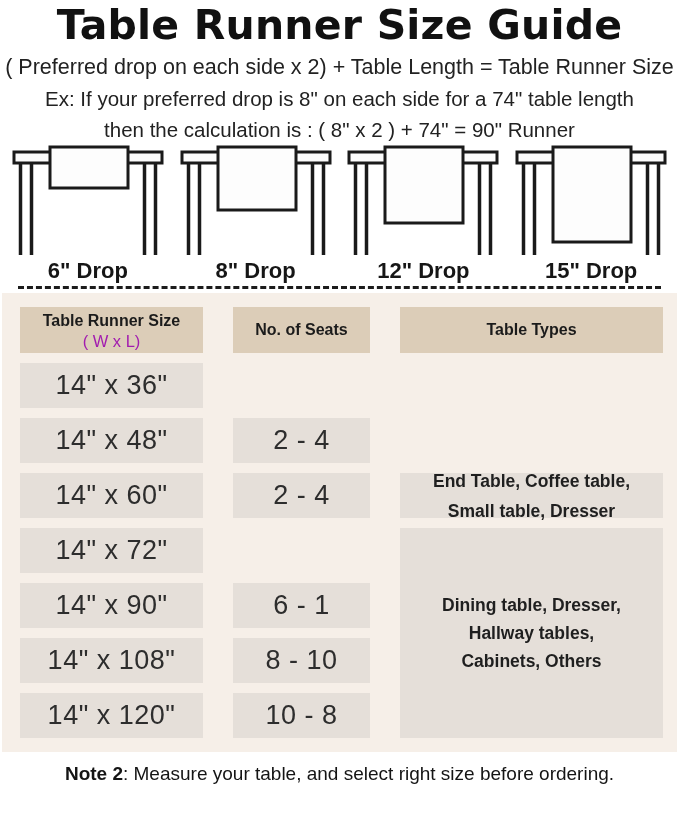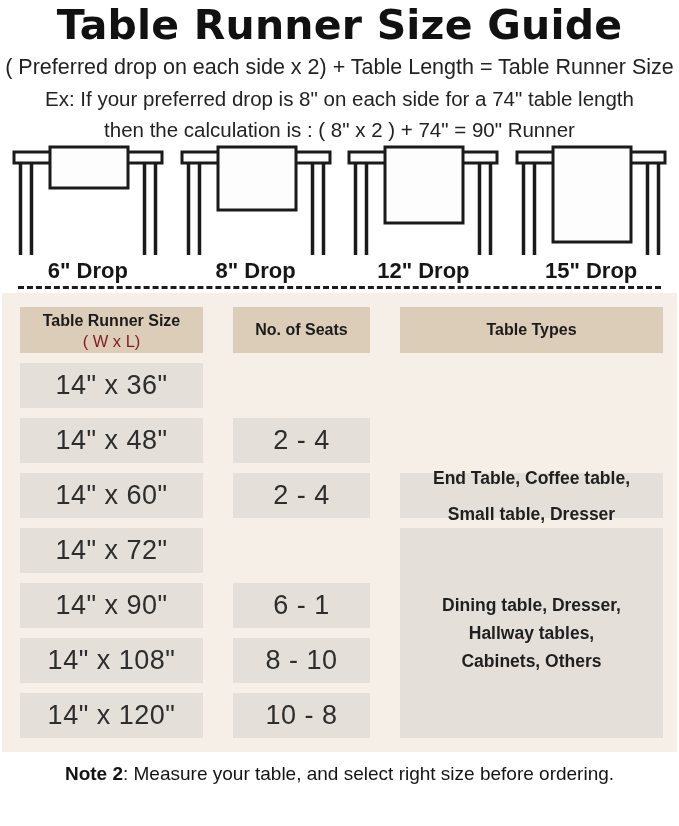--- a/index.html
+++ b/index.html
@@ -42,21 +42,21 @@
     display:grid;
     grid-template-columns:183px 137px 263px;
     grid-template-rows:46px repeat(7,45px);
     gap:10px 30px;
   }
   .hcell {
     background:#dccdb8; display:flex; flex-direction:column;
     align-items:center; justify-content:center; text-align:center;
   }
   .hcell .h-main { font-weight:bold; font-size:16px; line-height:22px; color:#1b1b1b; }
-  .hcell .h-sub  { font-size:16.5px; line-height:19px; color:#7f1d1d; }
+  .hcell .h-sub  { font-size:16.5px; line-height:19px; color:#a21caf; }
   .dcell {
     background:#e5dfd9; display:flex; align-items:center; justify-content:center;
     text-align:center;
   }
   .num-text  { font-size:27px; color:#2d2d2d; letter-spacing:0.5px; }
   .type-text { font-size:17.5px; font-weight:bold; line-height:28px; color:#1f1f1f; }
   .w225{ max-width:225px; } .w235{ max-width:235px; } .w190{ max-width:190px; }
 
   
   .notes { text-align:center; padding-top:8px; font-size:19px; line-height:25.5px; color:#141414; }
@@ -176,21 +176,21 @@
           <span class="num-text">6 - 1</span>
         </div>
       <div class="dcell" style="grid-area:7/2">
           <span class="num-text">8 - 10</span>
         </div>
       <div class="dcell" style="grid-area:8/2">
           <span class="num-text">10 - 8</span>
         </div>
 
       <div class="dcell" style="grid-area:4/3">
-        <span class="type-text w235" style="line-height:36px">End Table, Coffee table, Small table, Dresser</span>
+        <span class="type-text w235" style="line-height:30px">End Table, Coffee table, Small table, Dresser</span>
       </div>
       <div class="dcell" style="grid-row:5 / span 4; grid-column:3">
         <span class="type-text w190">Dining table, Dresser, Hallway tables, Cabinets, Others</span>
       </div>
 
     </div>
   </div>
 
   <div class="notes">
     <p class="second"><span class="note-label">Note 2</span><span>: Measure your table, and select right size before ordering.</span></p>

